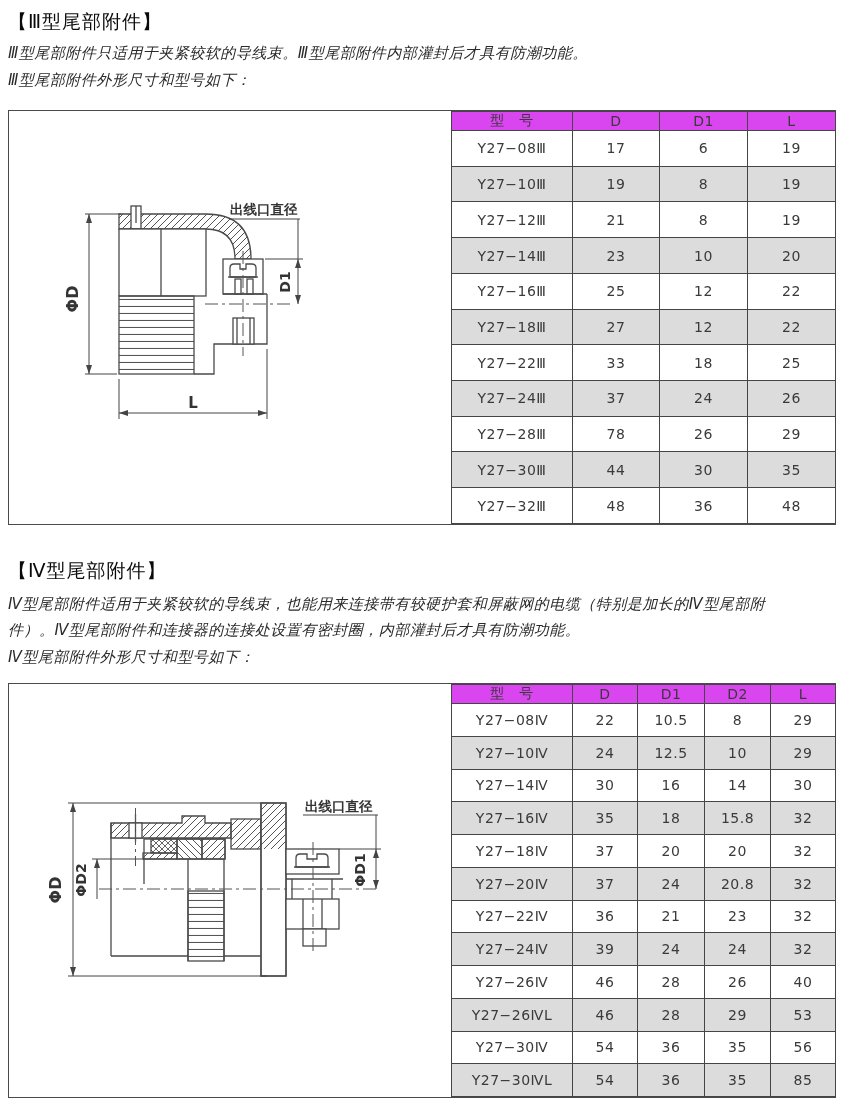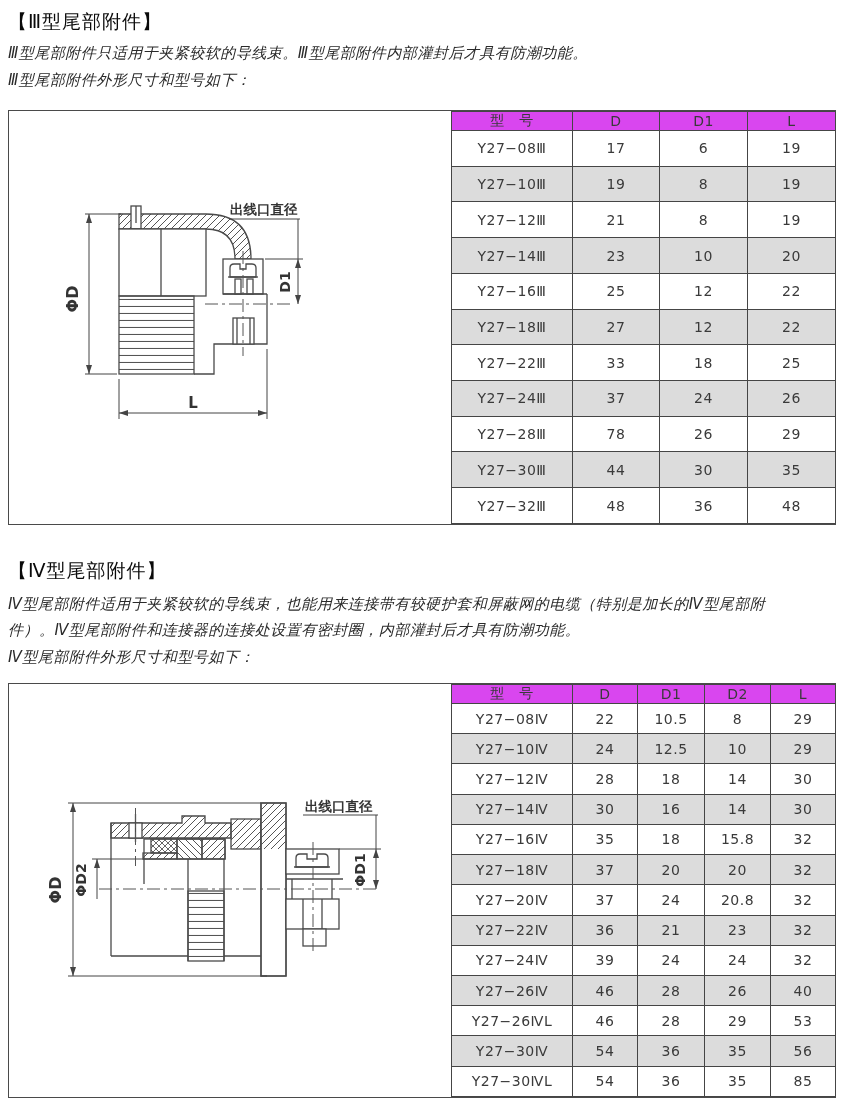--- a/index.html
+++ b/index.html
@@ -304,27 +304,20 @@
             <td>29</td>
           </tr>
           <tr>
             <td>Y27−10Ⅳ</td>
             <td>24</td>
             <td>12.5</td>
             <td>10</td>
             <td>29</td>
           </tr>
           <tr>
-            <td>Y27−12Ⅳ</td>
-            <td>28</td>
-            <td>18</td>
-            <td>14</td>
-            <td>30</td>
-          </tr>
-          <tr>
             <td>Y27−14Ⅳ</td>
             <td>30</td>
             <td>16</td>
             <td>14</td>
             <td>30</td>
           </tr>
           <tr>
             <td>Y27−16Ⅳ</td>
             <td>35</td>
             <td>18</td>

